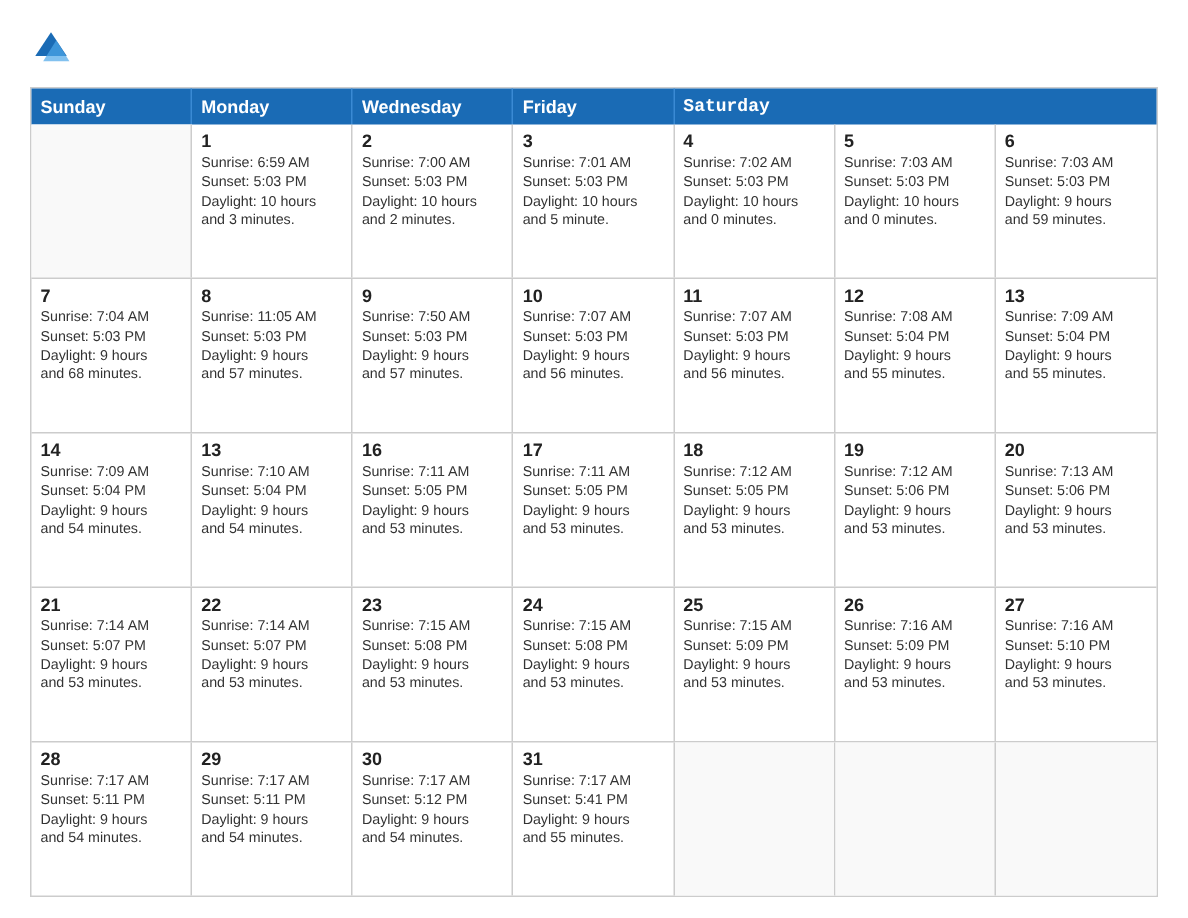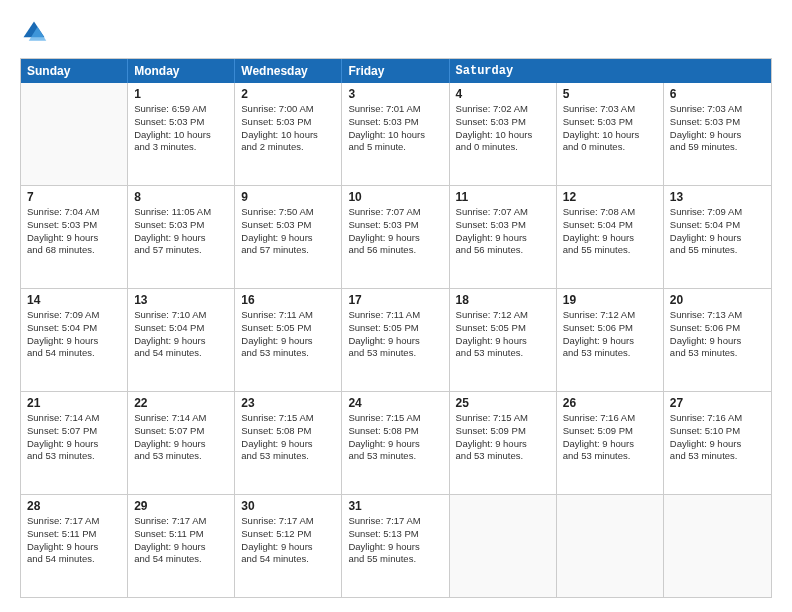--- a/index.html
+++ b/index.html
@@ -353,21 +353,21 @@
           <div class="cal-cell">
             <div class="day-num">30</div>
             <div class="cell-line">Sunrise: 7:17 AM</div>
             <div class="cell-line">Sunset: 5:12 PM</div>
             <div class="cell-line">Daylight: 9 hours</div>
             <div class="cell-line">and 54 minutes.</div>
           </div>
           <div class="cal-cell">
             <div class="day-num">31</div>
             <div class="cell-line">Sunrise: 7:17 AM</div>
-            <div class="cell-line">Sunset: 5:13 PM</div>
+            <div class="cell-line">Sunset: 5:41 PM</div>
             <div class="cell-line">Daylight: 9 hours</div>
             <div class="cell-line">and 55 minutes.</div>
           </div>
           <div class="cal-cell empty"></div>
           <div class="cal-cell empty"></div>
           <div class="cal-cell empty"></div>
         </div>
       </div>
   </div>
 </div>

